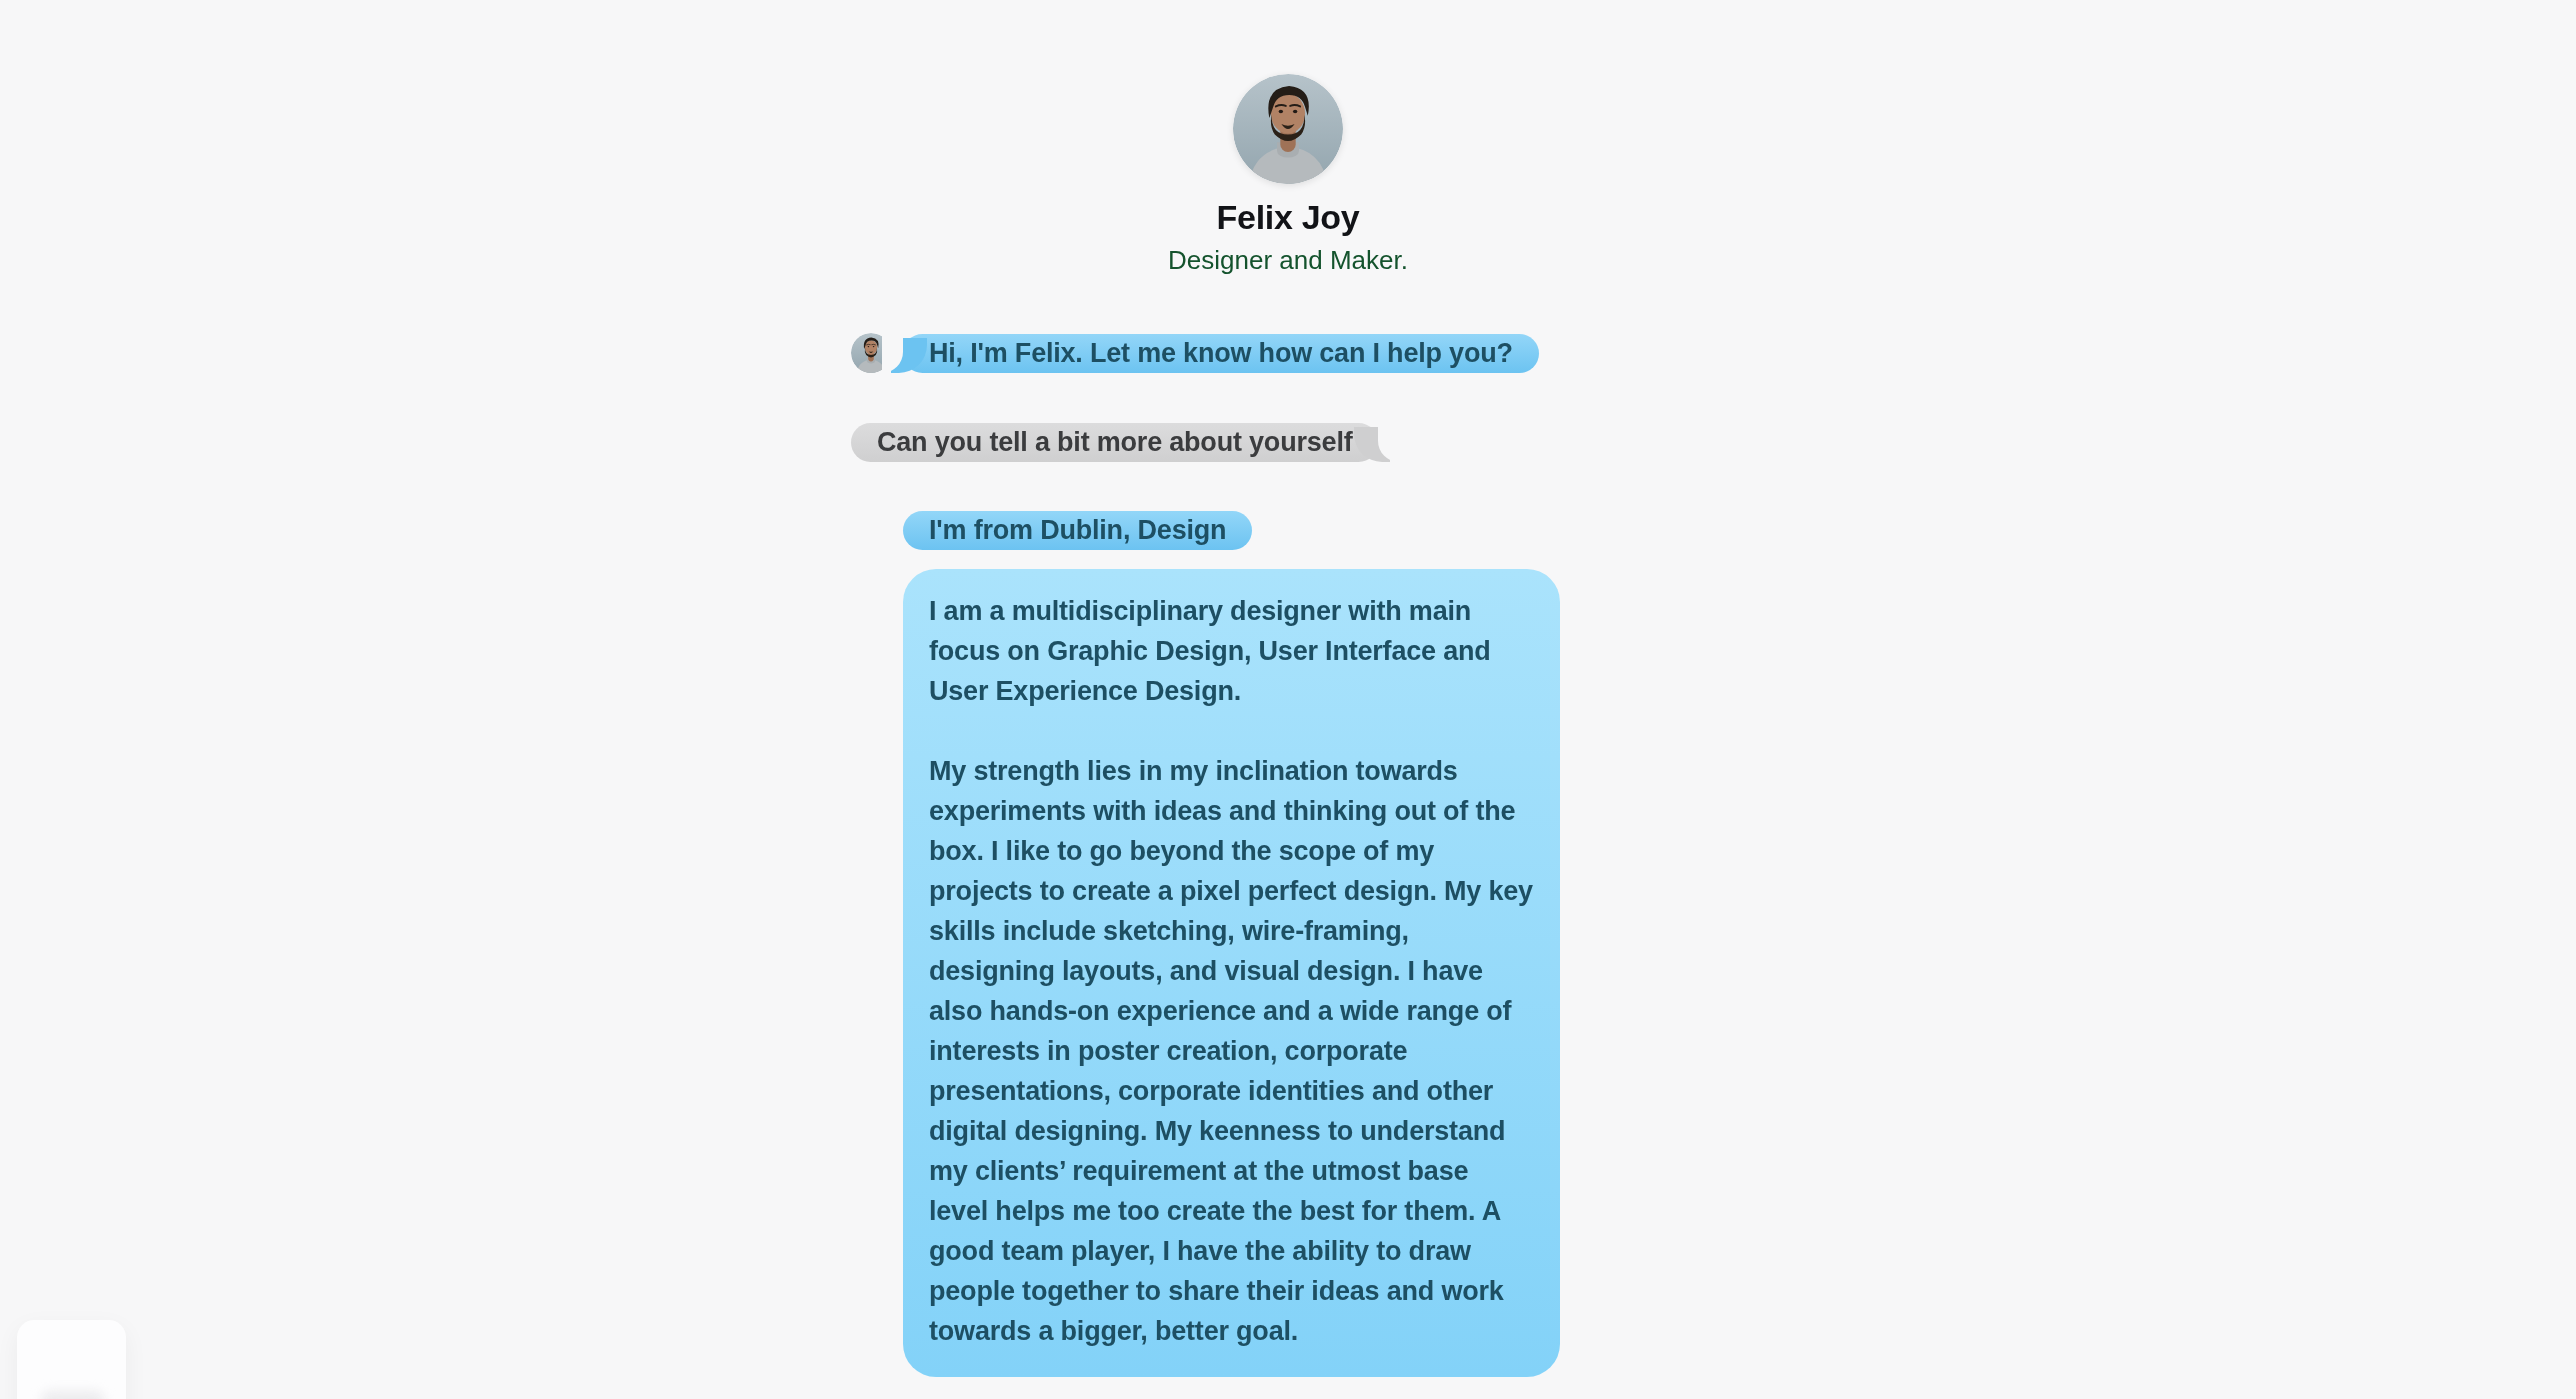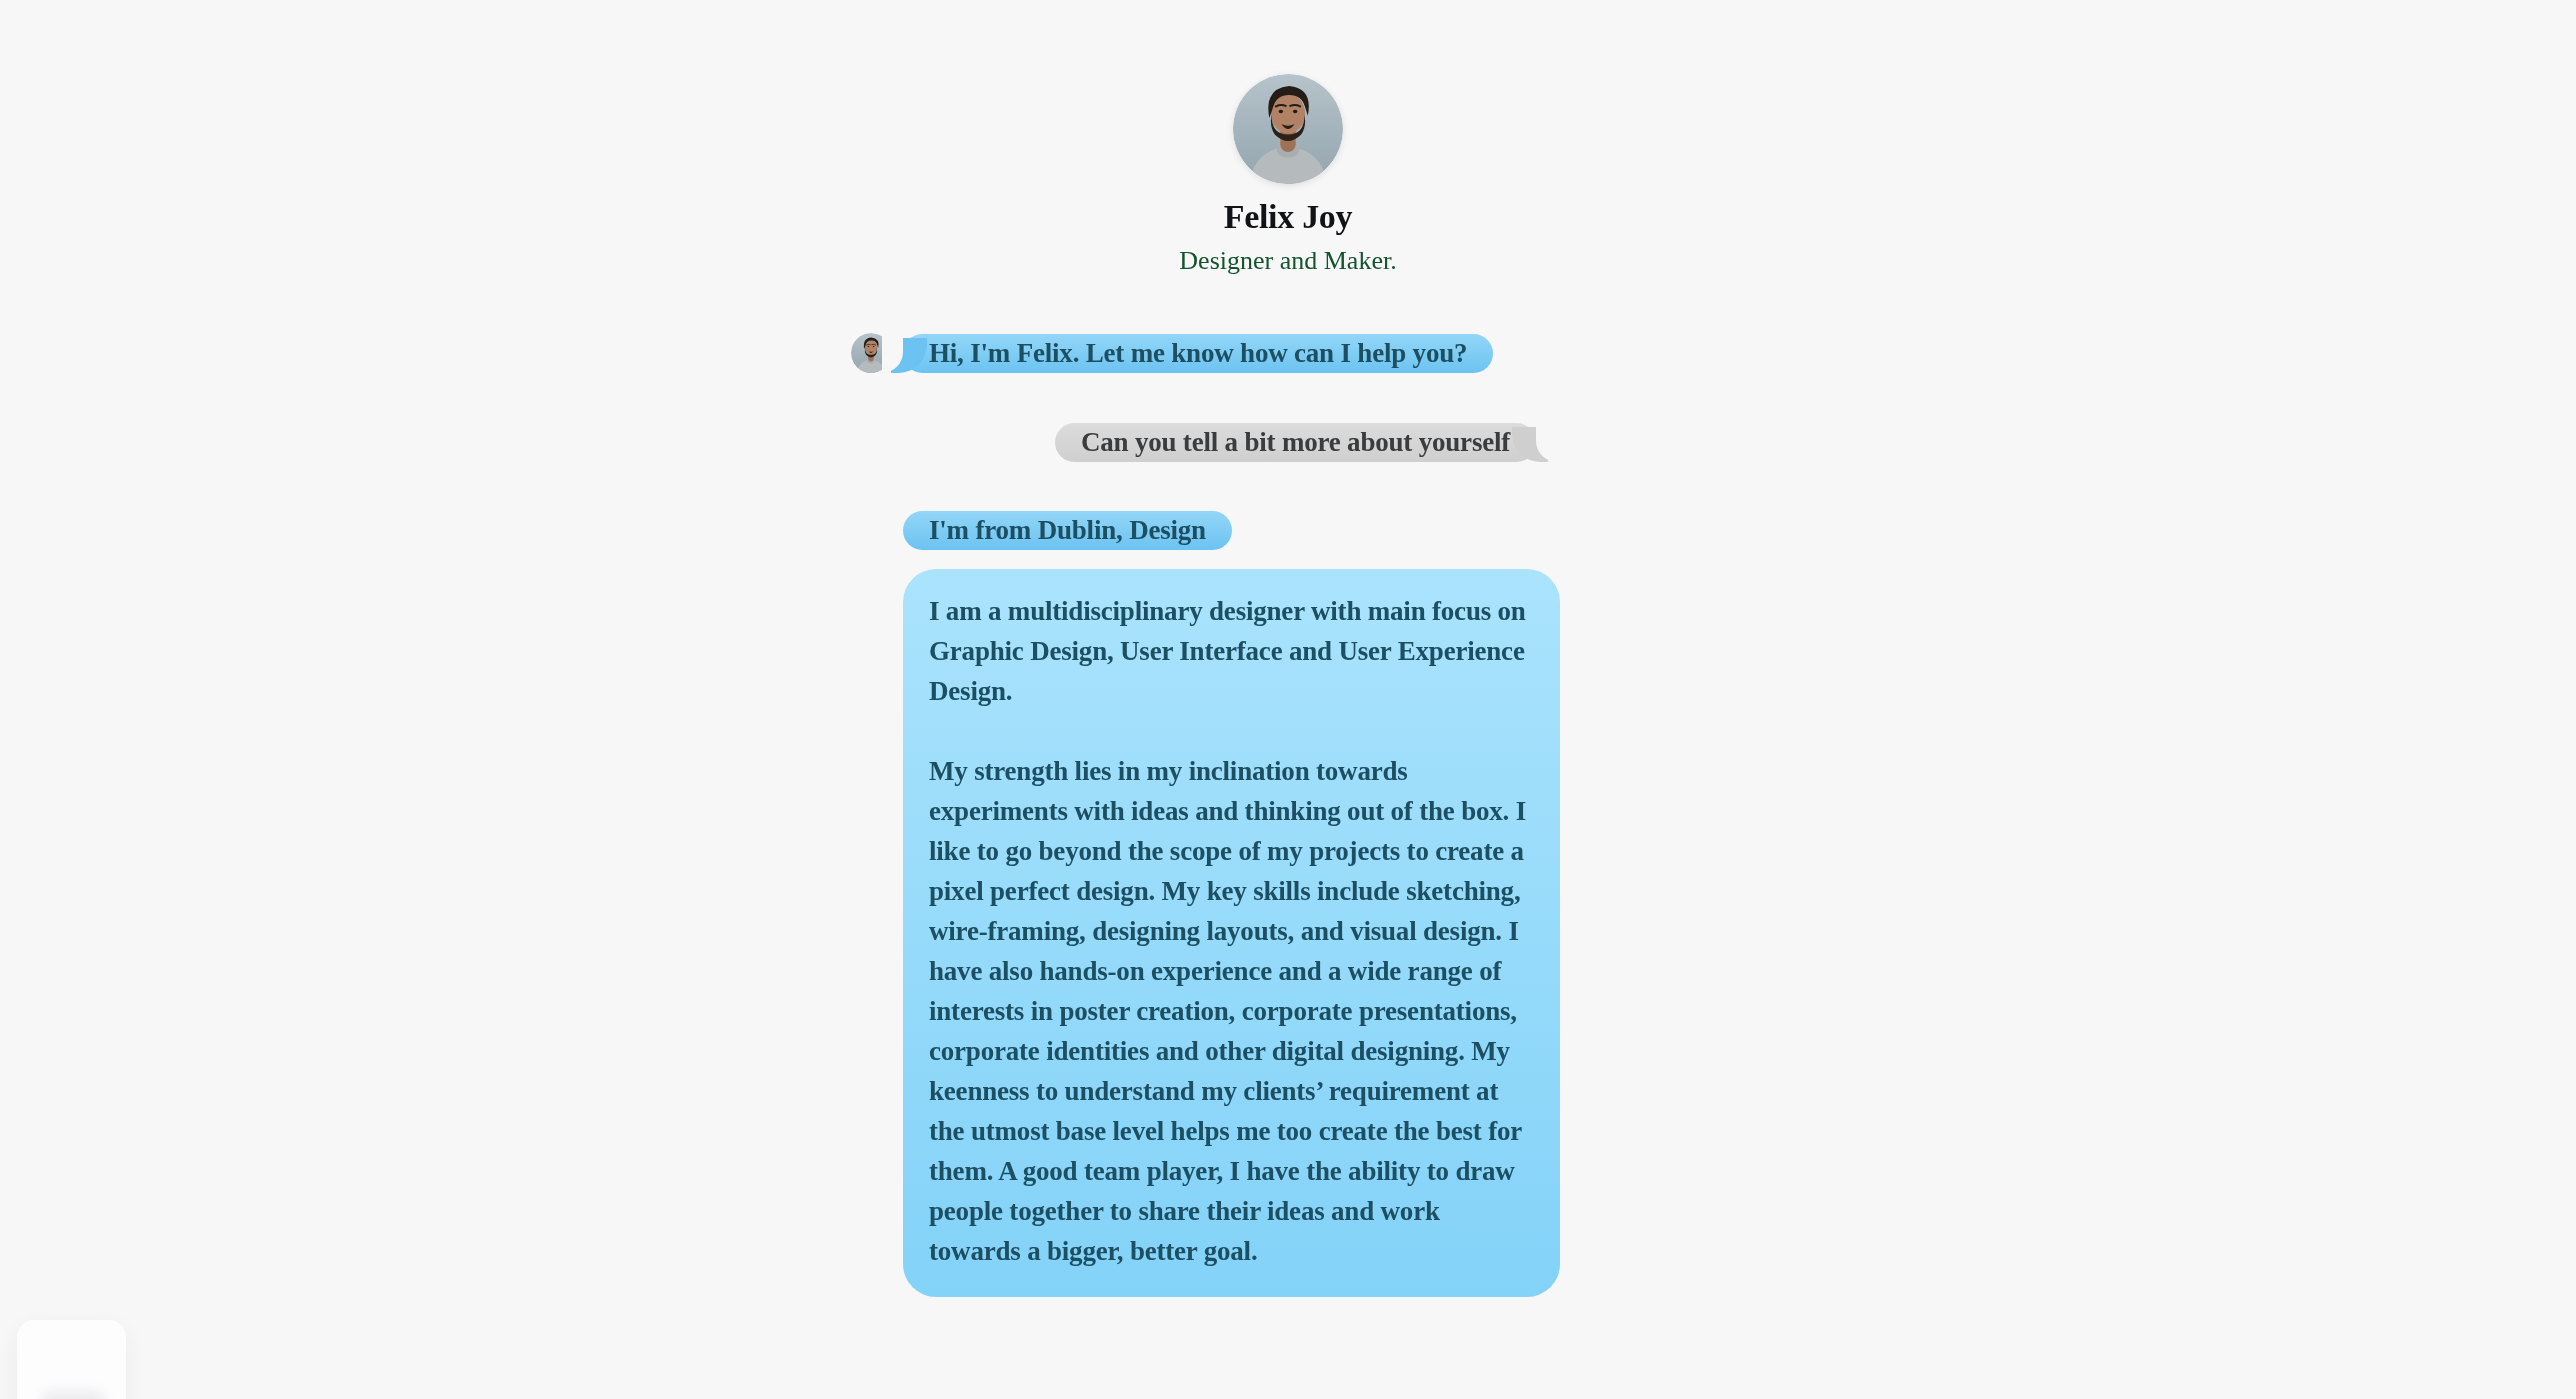--- a/index.html
+++ b/index.html
@@ -9,21 +9,20 @@
     height: 1400px;
     overflow: hidden;
     background: #f7f7f8;
     font-family: "Liberation Sans", "DejaVu Sans", sans-serif;
   }
   .page {
     position: relative;
     width: 2576px;
     height: 1004px;
     background: #f7f7f8;
-    font-family: Liberation Serif, serif;
   }
 
   
   .profile-header {
     position: absolute;
     top: 74px;
     left: 0;
     width: 100%;
     text-align: center;
   }
@@ -57,21 +56,21 @@
     position: absolute;
     top: 333px;
     left: 851px;
     width: 889px;
   }
   .msg-row {
     display: flex;
     align-items: flex-end;
   }
   .msg-row.left  { justify-content: flex-start; }
-  .msg-row.right { justify-content: center; }
+  .msg-row.right { justify-content: flex-start; }
   .msg-row.r1 { margin-bottom: 50px; }
   .msg-row.r2 { margin-bottom: 49px; }
   .msg-row.r3 { margin-bottom: 19px; }
   .msg-row.indent { padding-left: 52px; }
 
   .avatar-sm {
     flex: none;
     width: 40px;
     height: 40px;
     margin-right: 12px;

